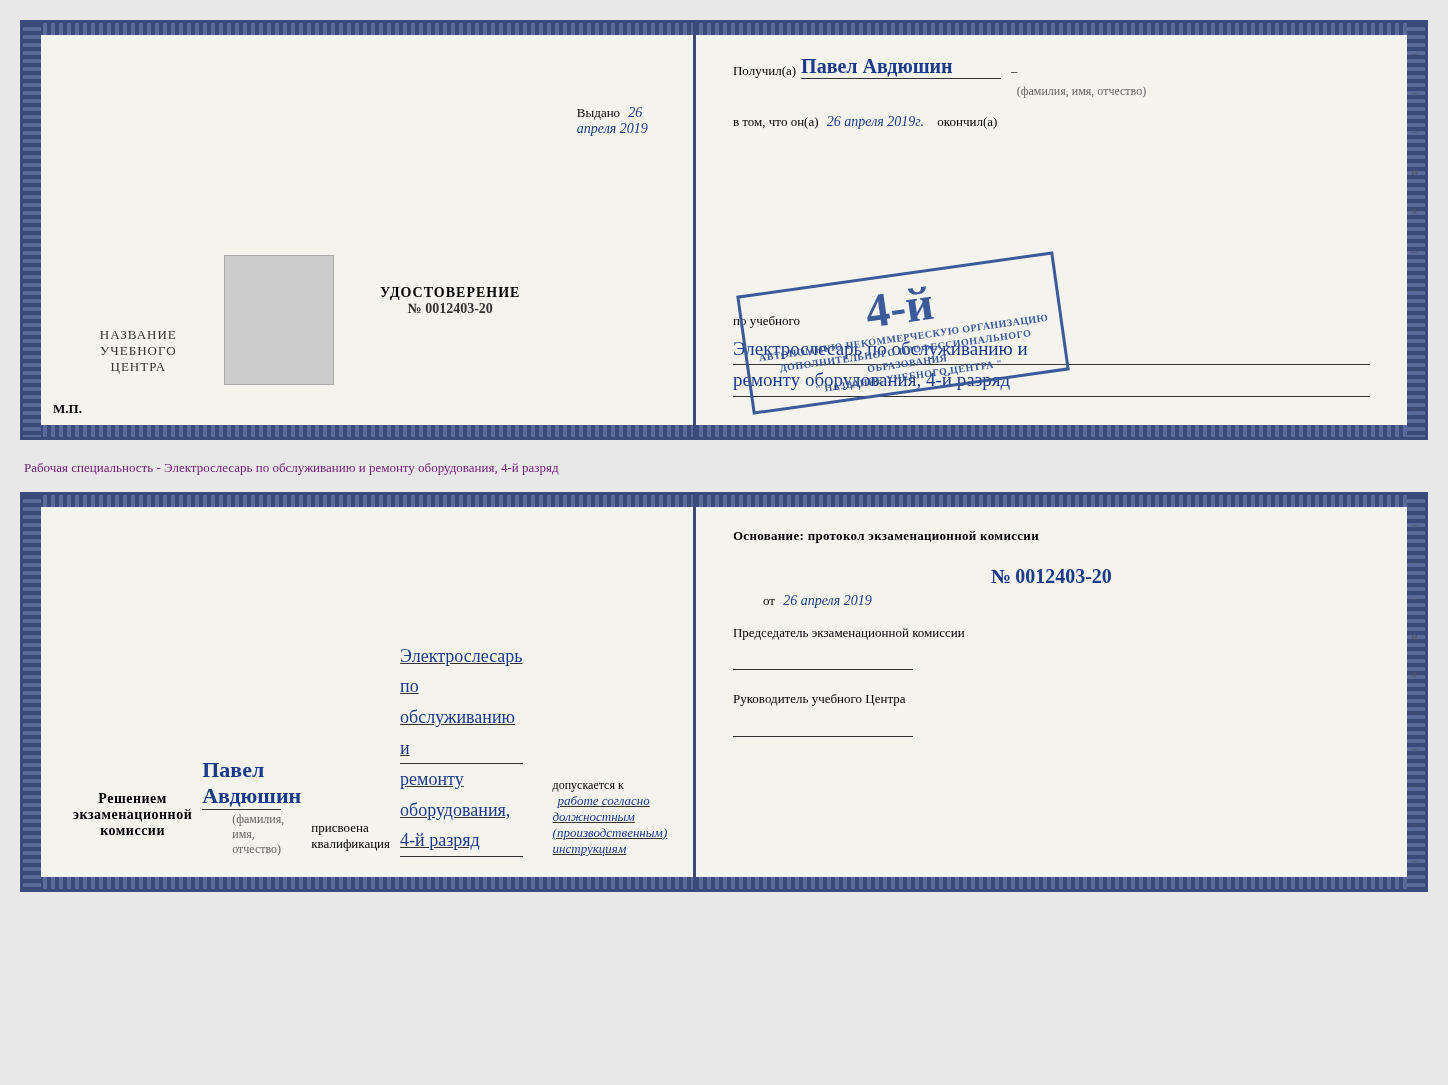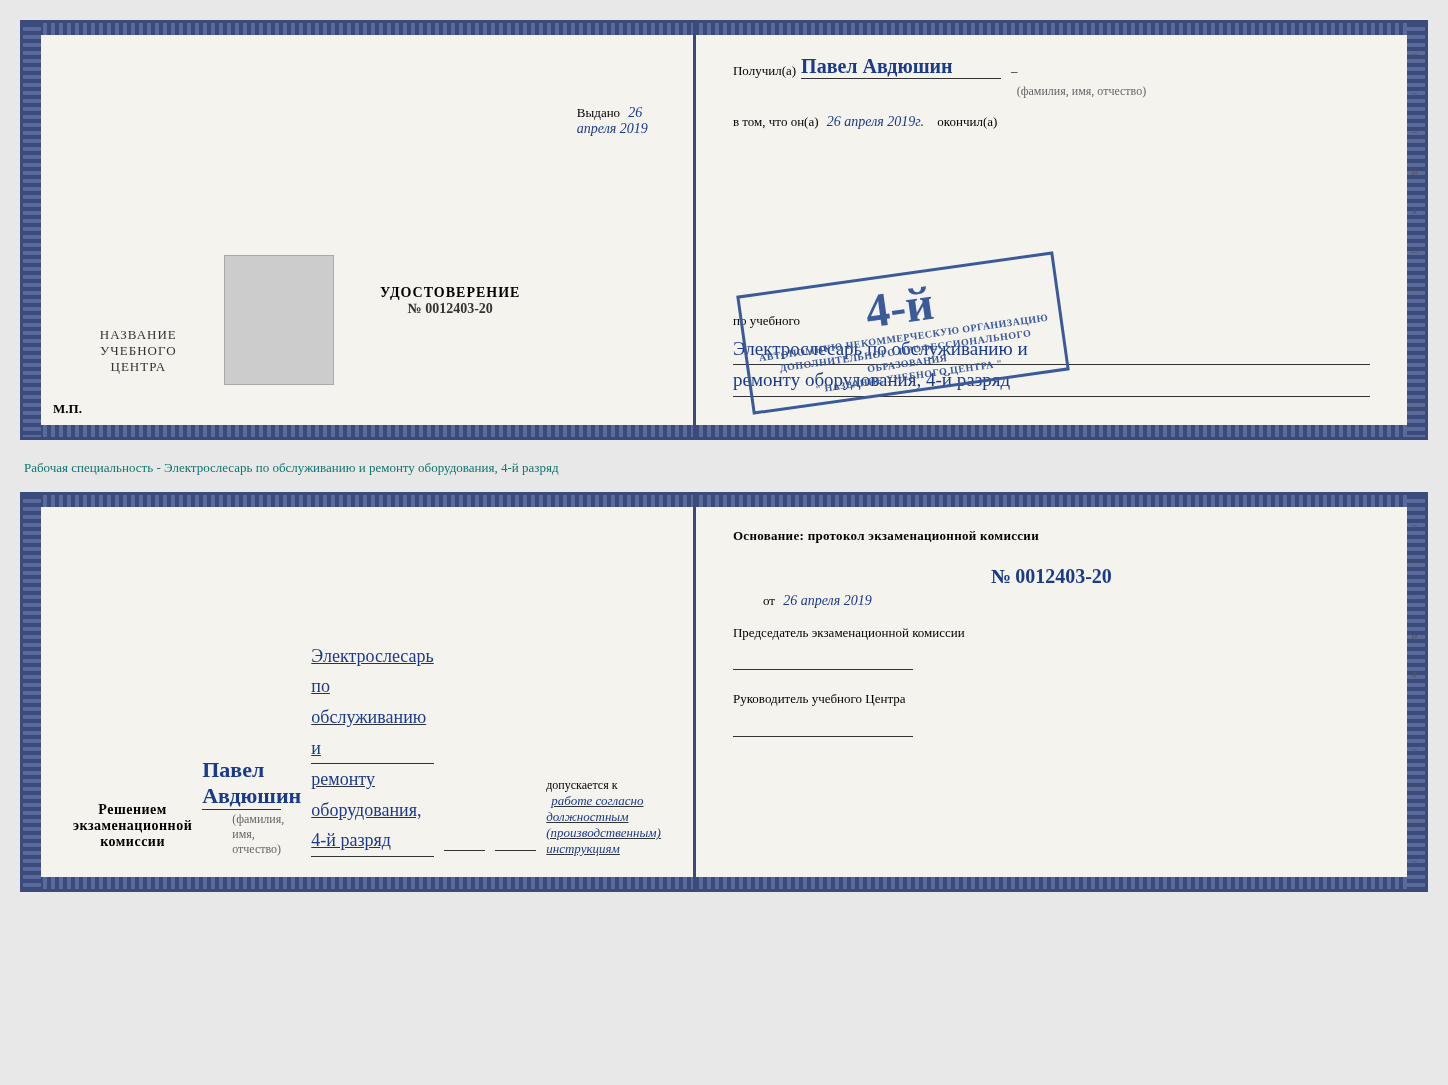--- a/index.html
+++ b/index.html
@@ -244,35 +244,35 @@
       font-size: 19px;
       color: #1a3a8a;
       border-bottom: 1px solid #333;
       display: block;
       line-height: 1.6;
     }
 
     
     .middle-text {
       font-size: 13px;
-      color: #0f766e;
+      color: #701a75;
       padding: 8px 0 4px 4px;
     }
 
     .booklet-bottom-right {
       width: 52%;
       padding: 20px 25px 20px 25px;
       position: relative;
     }
 
     .decision-title {
       font-size: 14px;
       font-weight: bold;
       text-align: center;
-      margin-bottom: 7px;
+      margin-bottom: 18px;
       letter-spacing: 0.5px;
     }
 
     .name-handwritten-large {
       font-family: 'Segoe Script', 'Comic Sans MS', cursive;
       font-size: 22px;
       color: #1a3a8a;
       font-weight: bold;
       display: block;
       margin-bottom: 0;
@@ -467,20 +467,21 @@
     <div class="spine-right"></div>
 
     <div class="booklet-left">
       <div class="inner-content-left">
         <div class="decision-title">Решением экзаменационной комиссии</div>
         <div style="width:100%; padding-left:10px;">
           <span class="name-handwritten-large">Павел Авдюшин</span>
           <div style="border-bottom:1px solid #333; width:80%; margin-bottom:2px;"></div>
           <div class="small-label" style="text-align:left; margin-left:30px;">(фамилия, имя, отчество)</div>
         </div>
+        <div class="assigned-text" style="width:100%; padding-left:10px;">присвоена квалификация</div>
         <div style="width:100%; padding-left:10px;">
           <span class="qualification-handwritten">Электрослесарь по обслуживанию и</span>
           <span class="qualification-handwritten">ремонту оборудования, 4-й разряд</span>
         </div>
         <div class="blank-lines" style="width:90%; margin-left:10px;"></div>
         <div class="blank-lines" style="width:90%; margin-left:10px;"></div>
         <div class="допускается-line" style="padding-left:10px;">
           <span>допускается к</span>
           <span class="допускается-handwritten" style="margin-left:5px;">работе согласно должностным (производственным) инструкциям</span>
         </div>

